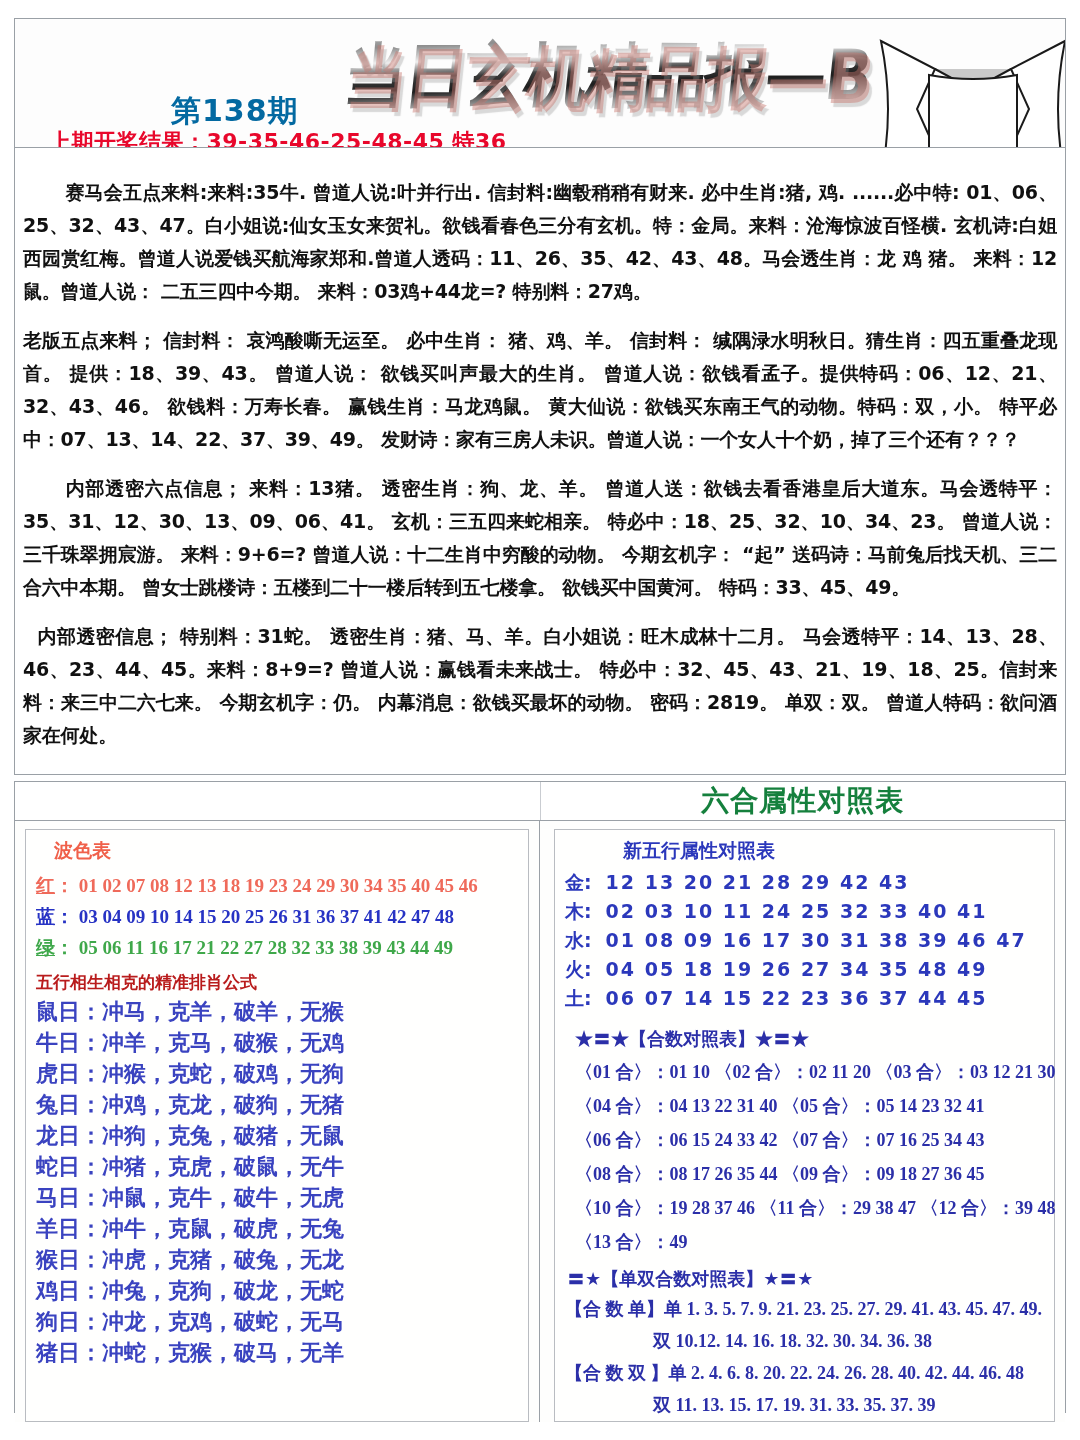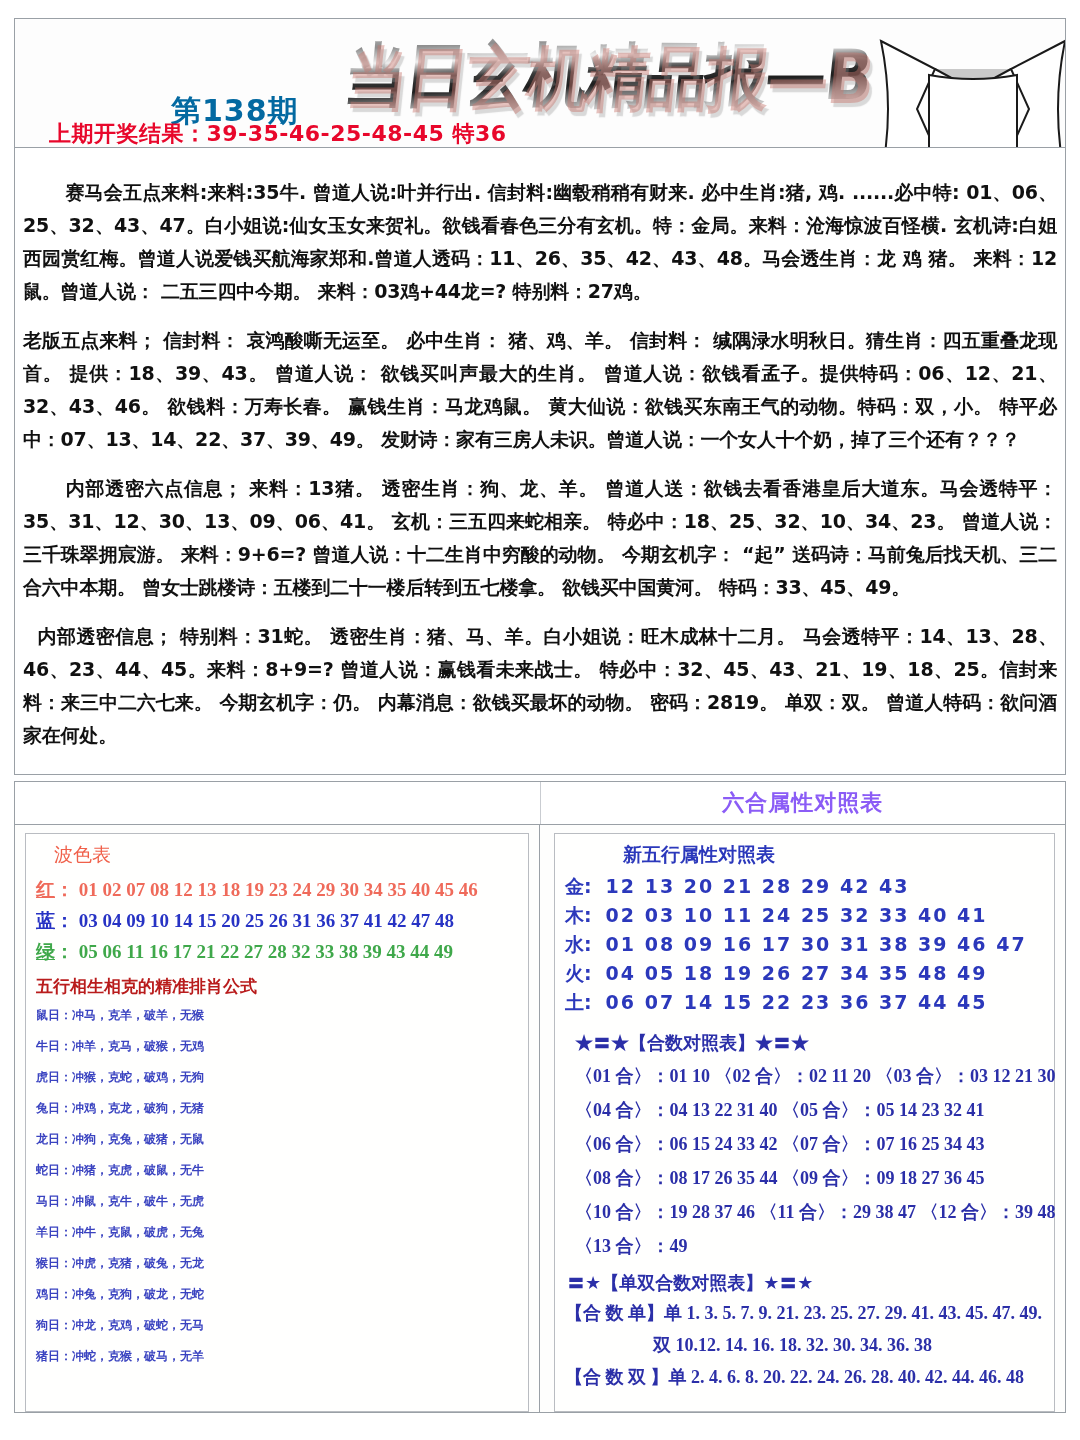--- a/index.html
+++ b/index.html
@@ -38,21 +38,21 @@
     -webkit-text-fill-color:transparent;
     text-shadow:3px 4px 0 rgba(200,120,110,.45), 6px 8px 1px rgba(150,150,150,.35);
     transform:skewX(-6deg) scaleY(1.12);
   }
   .ribbon{
     position:absolute;left:858px;top:16px;width:200px;height:148px;
   }
   .ribbon svg{display:block;}
 
   .draw-result{
-    position:absolute;left:34px;top:100px;
+    position:absolute;left:34px;top:108px;
     font-family:"DejaVu Sans","Liberation Sans",sans-serif;
     font-size:22px;font-weight:700;color:#e8072b;
     white-space:nowrap;letter-spacing:.5px;
   }
 
   
   .textbox{
     margin:0 14px;
     border:1px solid #9aa0a6;
     background:#fff;
@@ -88,21 +88,21 @@
     display:flex;
     height:42px;
     border-bottom:1px solid #9aa0a6;
   }
   .bh-left{
     width:50%;border-right:1px solid #c9ccd1;
   }
   .bh-right{
     width:50%;display:flex;align-items:center;justify-content:center;
     font-family:"DejaVu Sans","Liberation Sans",sans-serif;
-    font-size:22px;font-weight:700;color:#8b5cf6;
+    font-size:28px;font-weight:700;color:#15803d;
     letter-spacing:1px;
   }
   .bottom-body{display:flex;flex:1;}
   .col-left{
     width:50%;
     border-right:1px solid #9aa0a6;
     box-sizing:border-box;
     padding:8px 10px 0 10px;
     background:#fefefd;
   }
@@ -114,42 +114,42 @@
   }
   .inner-frame{
     border:1px solid #b9bcc1;
     height:100%;
     box-sizing:border-box;
     padding:6px 8px 0 10px;
     background:#fffffe;
   }
   .wave-title{
     font-family:"DejaVu Sans","Liberation Sans",sans-serif;
-    font-size:19px;font-weight:400;color:#f0604a;
+    font-size:19px;font-weight:700;color:#f0604a;
     margin:2px 0 6px 18px;
   }
   .wave-row{
     font-family:"Liberation Serif","DejaVu Serif",serif;
     font-size:19px;font-weight:700;
     line-height:31px;
     white-space:nowrap;
   }
   .wave-row .lbl{text-decoration:underline;}
   .w-red{color:#ef6a5a;}
   .w-blue{color:#2733c4;}
   .w-green{color:#3fa84a;}
 
   .formula-title{
     font-family:"DejaVu Sans","Liberation Sans",sans-serif;
     font-size:17px;font-weight:700;color:#b91c1c;
     margin:8px 0 2px 0;
   }
   .formula-row{
     font-family:"DejaVu Sans","Liberation Sans",sans-serif;
-    font-size:12px;font-weight:700;color:#3a43c0;
+    font-size:22px;font-weight:700;color:#3a43c0;
     line-height:31px;
     white-space:nowrap;
   }
 
   .wx-title{
     font-family:"DejaVu Sans","Liberation Sans",sans-serif;
     font-size:19px;font-weight:700;color:#2b38bb;
     margin:2px 0 4px 58px;
   }
   .wx-row{
@@ -280,20 +280,21 @@
           <div class="hs-row">〈04 合〉：04 13 22 31 40 〈05 合〉：05 14 23 32 41</div>
           <div class="hs-row">〈06 合〉：06 15 24 33 42 〈07 合〉：07 16 25 34 43</div>
           <div class="hs-row">〈08 合〉：08 17 26 35 44 〈09 合〉：09 18 27 36 45</div>
           <div class="hs-row">〈10 合〉：19 28 37 46 〈11 合〉：29 38 47 〈12 合〉：39 48</div>
           <div class="hs-row">〈13 合〉：49</div>
 
           <div class="ds-title">〓★【单双合数对照表】★〓★</div>
           <div class="ds-row">【合 数 单】单 1. 3. 5. 7. 9. 21. 23. 25. 27. 29. 41. 43. 45. 47. 49.</div>
           <div class="ds-row indent">双 10.12. 14. 16. 18. 32. 30. 34. 36. 38</div>
           <div class="ds-row">【合 数 双 】单 2. 4. 6. 8. 20. 22. 24. 26. 28. 40. 42. 44. 46. 48</div>
+          <div class="ds-row indent">双 11. 13. 15. 17. 19. 31. 33. 35. 37. 39</div>
 
         </div>
       </div>
 
     </div>
   </div>
 
 </div>
 
 </body></html>

